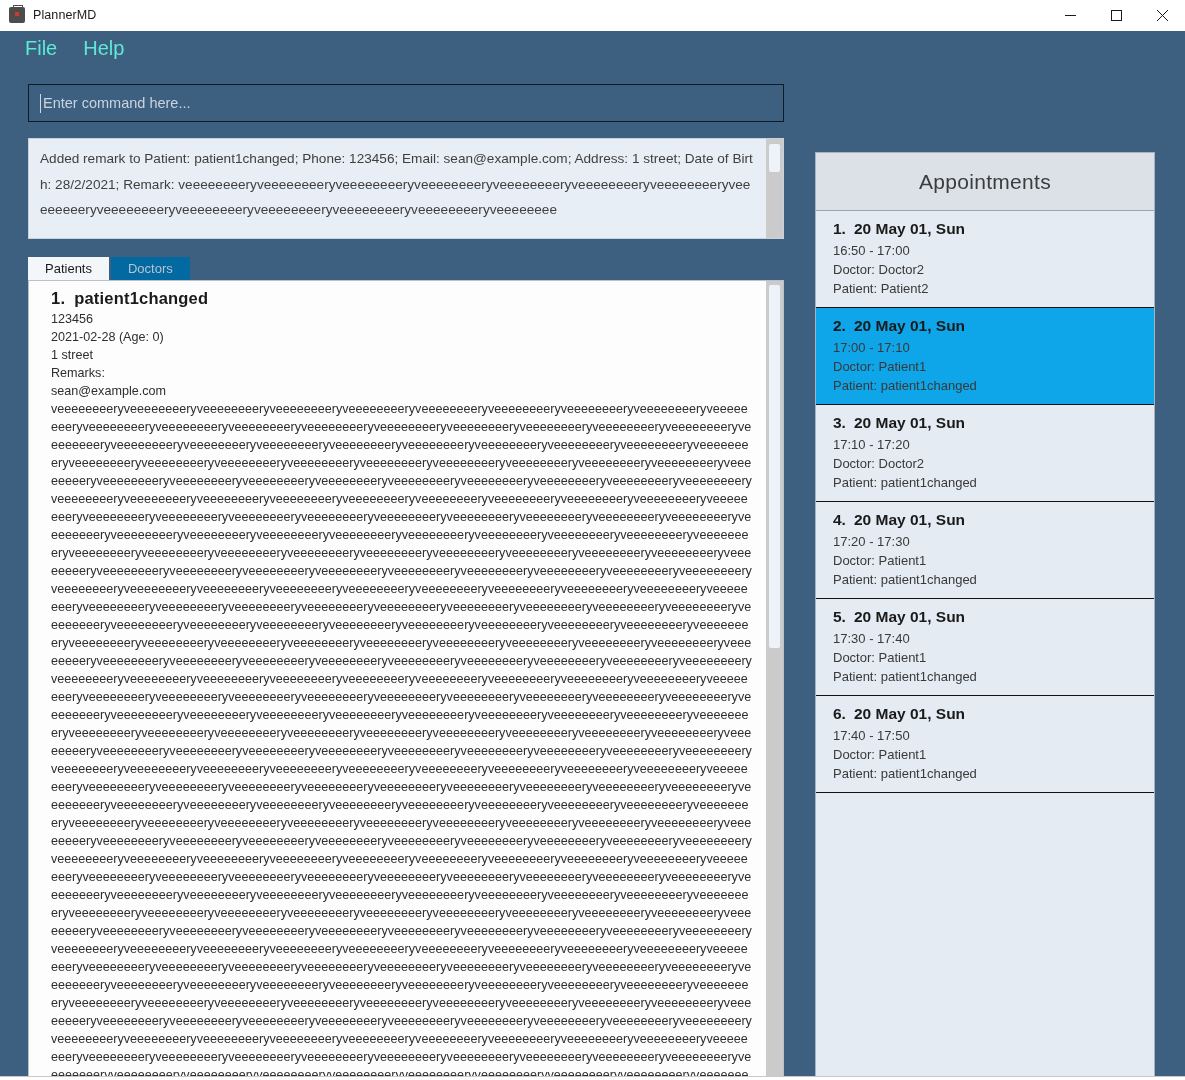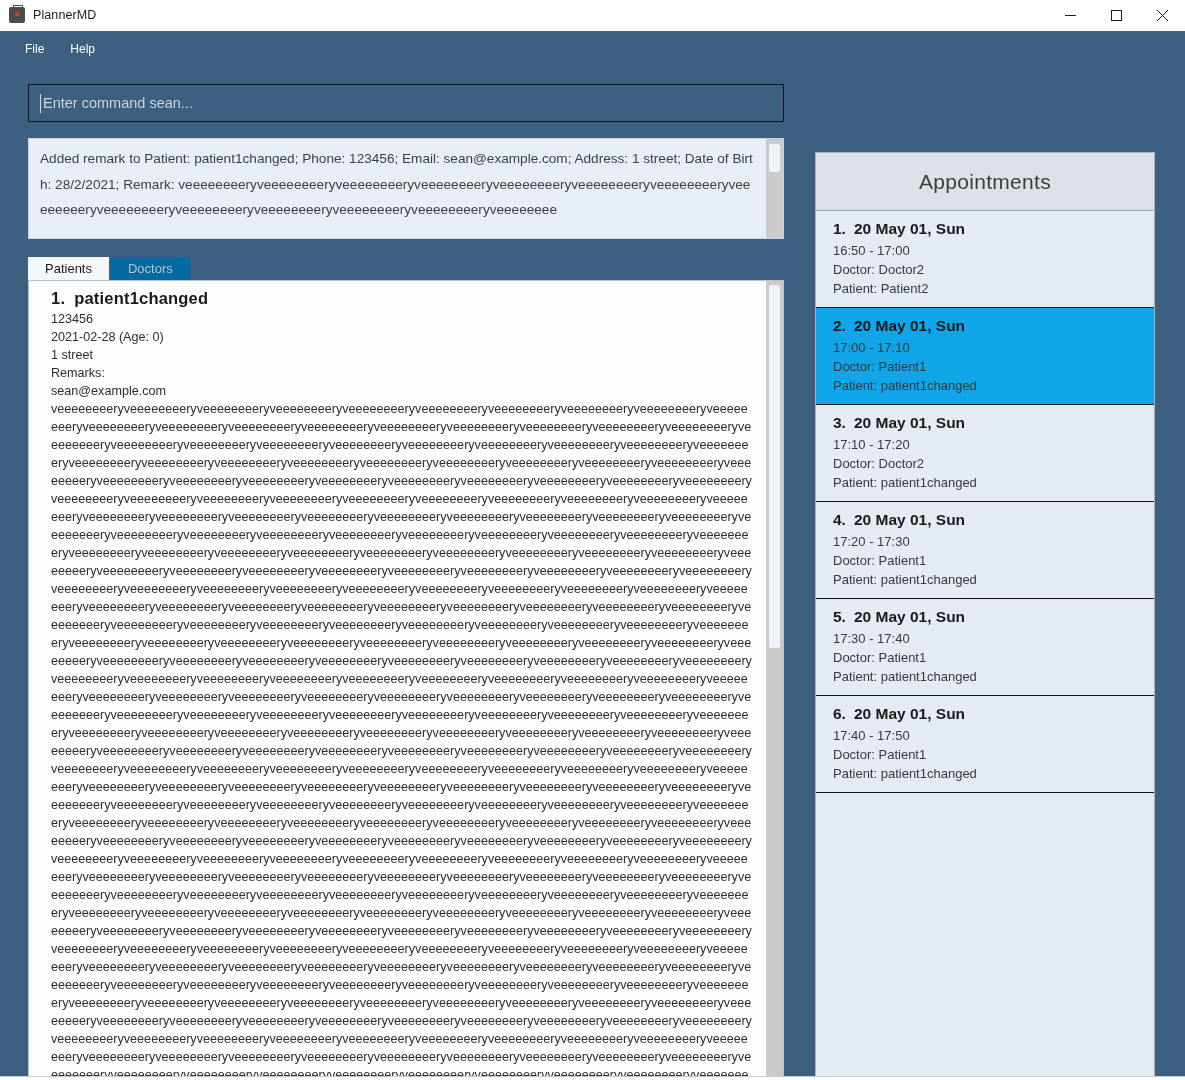--- a/index.html
+++ b/index.html
@@ -70,22 +70,22 @@
   
   .menubar {
     height: 35px;
     background: #3d5f80;
     display: flex;
     align-items: center;
     padding-left: 12px;
     flex: 0 0 auto;
   }
   .menu-item {
-    font-size: 12px;
-    color: #ffffff;
+    font-size: 20px;
+    color: #5eead4;
     padding: 3px 13px;
   }
 
   
   .body-area {
     flex: 1 1 auto;
     position: relative;
     display: flex;
     padding: 0;
   }
@@ -308,21 +308,21 @@
     <div class="menu-item">File</div>
     <div class="menu-item">Help</div>
   </div>
 
   <div class="body-area">
 
     <div class="left-col">
 
       <div class="command-box">
         <div class="caret"></div>
-        <div class="command-placeholder">Enter command sean...</div>
+        <div class="command-placeholder">Enter command here...</div>
       </div>
 
       <div class="result-box">
         <div class="result-text">Added remark to Patient: patient1changed; Phone: 123456; Email: sean@example.com; Address: 1 street; Date of Birth: 28/2/2021; Remark: veeeeeeeeryveeeeeeeeryveeeeeeeeryveeeeeeeeryveeeeeeeeryveeeeeeeeryveeeeeeeeryveeeeeeeeryveeeeeeeeryveeeeeeeeryveeeeeeeeryveeeeeeeeryveeeeeeeeryveeeeeeee</div>
         <div class="scrollbar">
           <div class="scroll-thumb" style="top:5px;height:28px;"></div>
         </div>
       </div>
 
       <div class="tabstrip">

